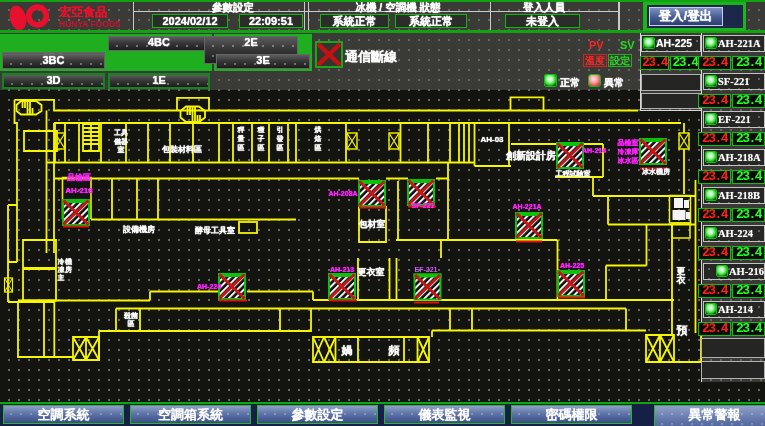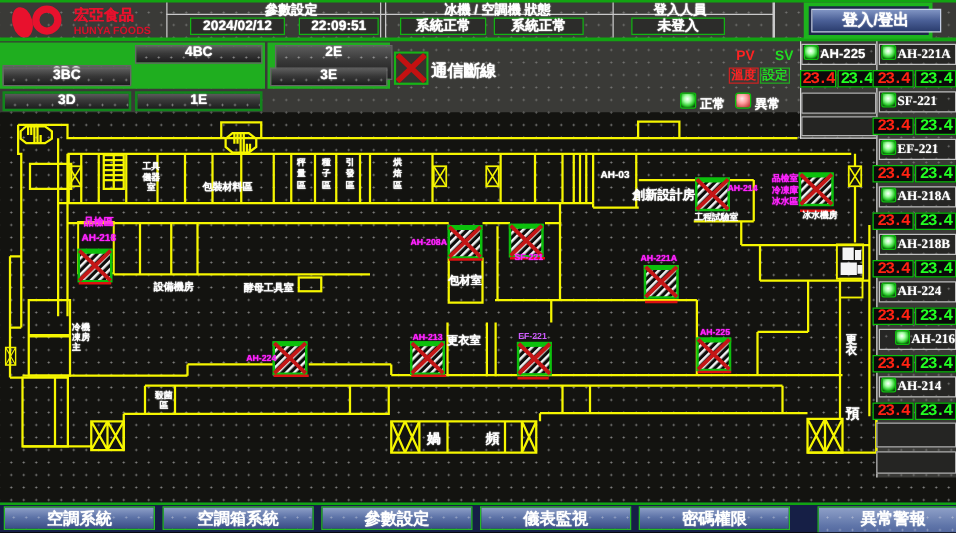--- a/index.html
+++ b/index.html
@@ -60,30 +60,30 @@
 <div class="abs vbox" style="left:239px;top:13.5px;width:62px;height:12px;">22:09:51</div>
 
 <div class="abs vbox" style="left:320px;top:13.5px;width:67px;height:12px;">系統正常</div>
 
 <div class="abs vbox" style="left:395px;top:13.5px;width:70px;height:12px;">系統正常</div>
 
 <div class="abs vbox" style="left:505px;top:13.5px;width:73px;height:12px;">未登入</div>
 
 <div class="abs" style="left:643px;top:1.5px;width:103px;height:29px;background:#1db31d;"></div>
 <div class="abs" style="left:646.5px;top:5px;width:96px;height:22.5px;background:#1c2749;"></div>
-<div class="abs" style="left:648.5px;top:6.5px;width:104px;height:19.5px;background:linear-gradient(#7f93c2, #4a5f96 50%, #2b3d6e);border:1px solid #c6d0e6;box-sizing:border-box;color:#fff;font-weight:bold;font-size:12.5px;text-align:center;line-height:17px;"><span class="glow">登入/登出</span></div>
+<div class="abs" style="left:648.5px;top:6.5px;width:74px;height:19.5px;background:linear-gradient(#7f93c2, #4a5f96 50%, #2b3d6e);border:1px solid #c6d0e6;box-sizing:border-box;color:#fff;font-weight:bold;font-size:12.5px;text-align:center;line-height:17px;"><span class="glow">登入/登出</span></div>
 
 <div class="abs" style="left:0;top:33.5px;width:212px;height:37.5px;background:#1fae1f;"></div>
 <div class="abs" style="left:214px;top:33.5px;width:98px;height:37.5px;background:#1fae1f;"></div>
 
 <div class="abs nav" style="left:2px;top:35.5px;width:103px;height:15px;border:1px solid #666;margin-top:16px;">2BC</div>
 
 <div class="abs nav" style="left:108px;top:35.5px;width:102px;height:15px;border:1px solid #666;">4BC</div>
 
-<div class="abs nav" style="left:220px;top:35.5px;width:94px;height:28px;border:1px solid #666;">2E</div>
+<div class="abs nav" style="left:204px;top:35.5px;width:94px;height:28px;border:1px solid #666;">2E</div>
 
 <div class="abs nav" style="left:2px;top:53.5px;width:103px;height:15px;border:1px solid #666;">3BC</div>
 
 
 <div class="abs nav" style="left:216px;top:53.5px;width:94px;height:15px;border:1px solid #666;">3E</div>
 
 <div class="abs nav" style="left:2px;top:73px;width:103px;height:15.5px;border:2px solid #12851c;">3D</div>
 
 <div class="abs nav" style="left:108px;top:73px;width:102px;height:15.5px;border:2px solid #12851c;">1E</div>
 

